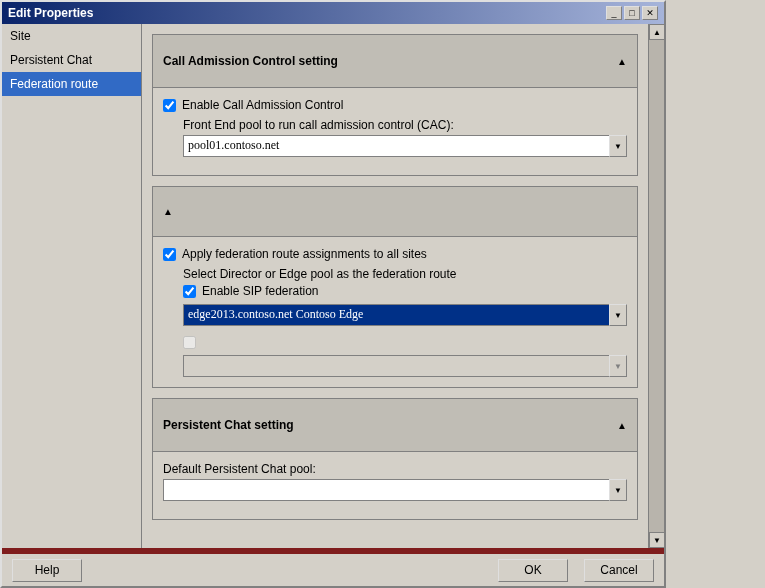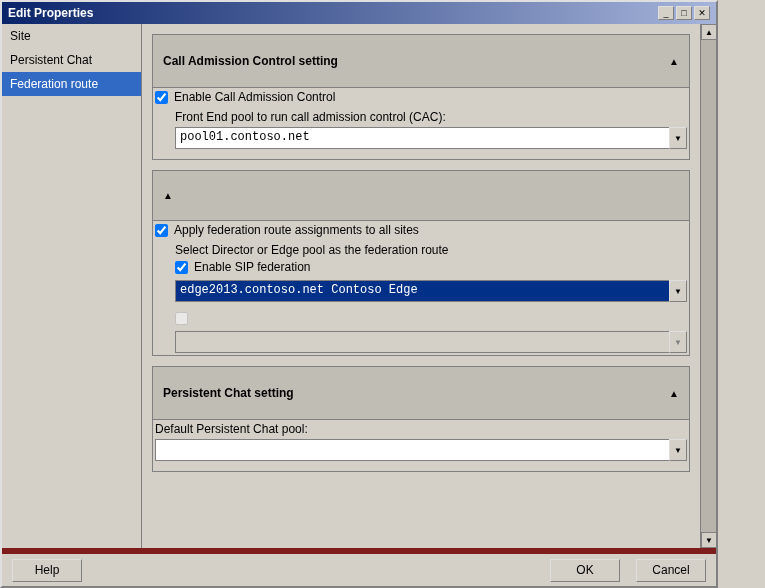--- a/index.html
+++ b/index.html
@@ -6,21 +6,21 @@
     body {
       font-family: 'Segoe UI', Tahoma, Geneva, Verdana, sans-serif;
       font-size: 12px;
       background: #d4d0c8;
       width: 765px;
       height: 588px;
       overflow: hidden;
     }
 
     .window {
-      width: 718px;
+      width: 666px;
       height: 588px;
       background: #d4d0c8;
       border: 2px solid #808080;
       border-top: 2px solid #dfdfdf;
       border-left: 2px solid #dfdfdf;
       display: flex;
       flex-direction: column;
     }
 
     .title-bar {
@@ -104,21 +104,21 @@
       align-items: center;
       justify-content: space-between;
       font-weight: bold;
       font-size: 12px;
     }
 
     .section-body {
       background: #d4d0c8;
       border: 1px solid #808080;
       border-top: none;
-      padding: 2px;
+      padding: 10px;
     }
 
     .field-row {
       margin-bottom: 8px;
     }
 
     .field-label {
       font-size: 12px;
       margin-bottom: 3px;
       color: #000;
@@ -134,21 +134,21 @@
     }
 
     .dropdown {
       flex: 1;
       height: 22px;
       background: white;
       border: 1px solid #808080;
       border-right: none;
       padding: 2px 4px;
       font-size: 12px;
-      font-family: Liberation Mono, monospace;
+      font-family: Liberation Serif, serif;
     }
 
     .dropdown-selected {
       background: #003087;
       color: white;
     }
 
     .dropdown-btn {
       width: 18px;
       height: 22px;

